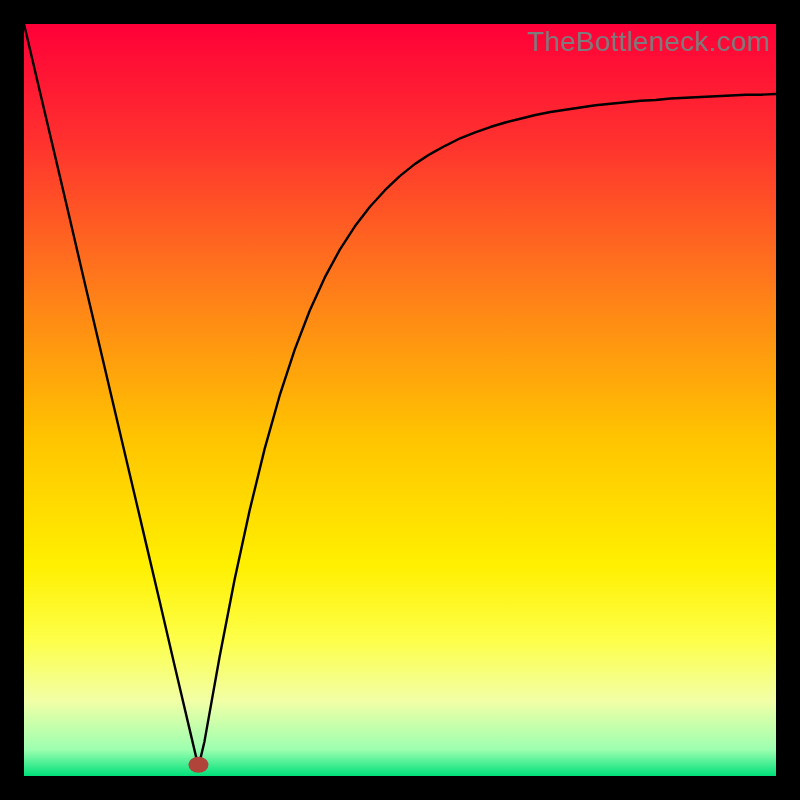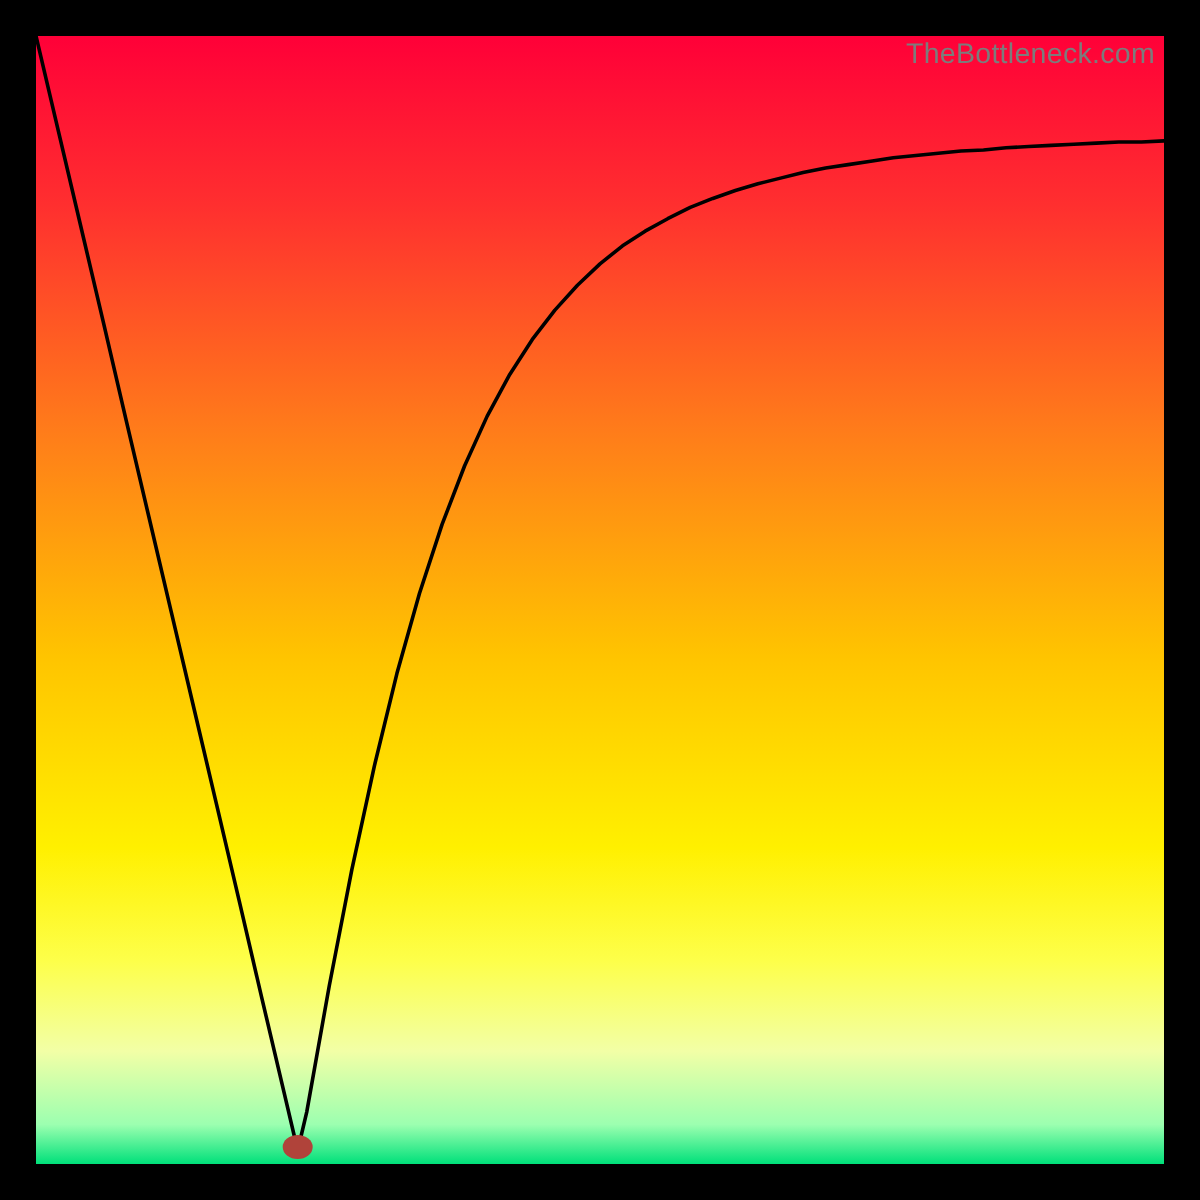--- a/index.html
+++ b/index.html
@@ -24,21 +24,21 @@
     left: 0;
     top: 0;
     width: 752px;
     height: 752px;
   }
   .watermark {
     position: absolute;
     top: 2px;
     right: 6px;
     color: #7c7c7c;
-    font-size: 19px;
+    font-size: 28px;
     font-weight: 400;
     letter-spacing: 0.2px;
     user-select: none;
   }
   svg { display: block; }
 </style>
 </head>
 <body>
 
 <div class="frame">

